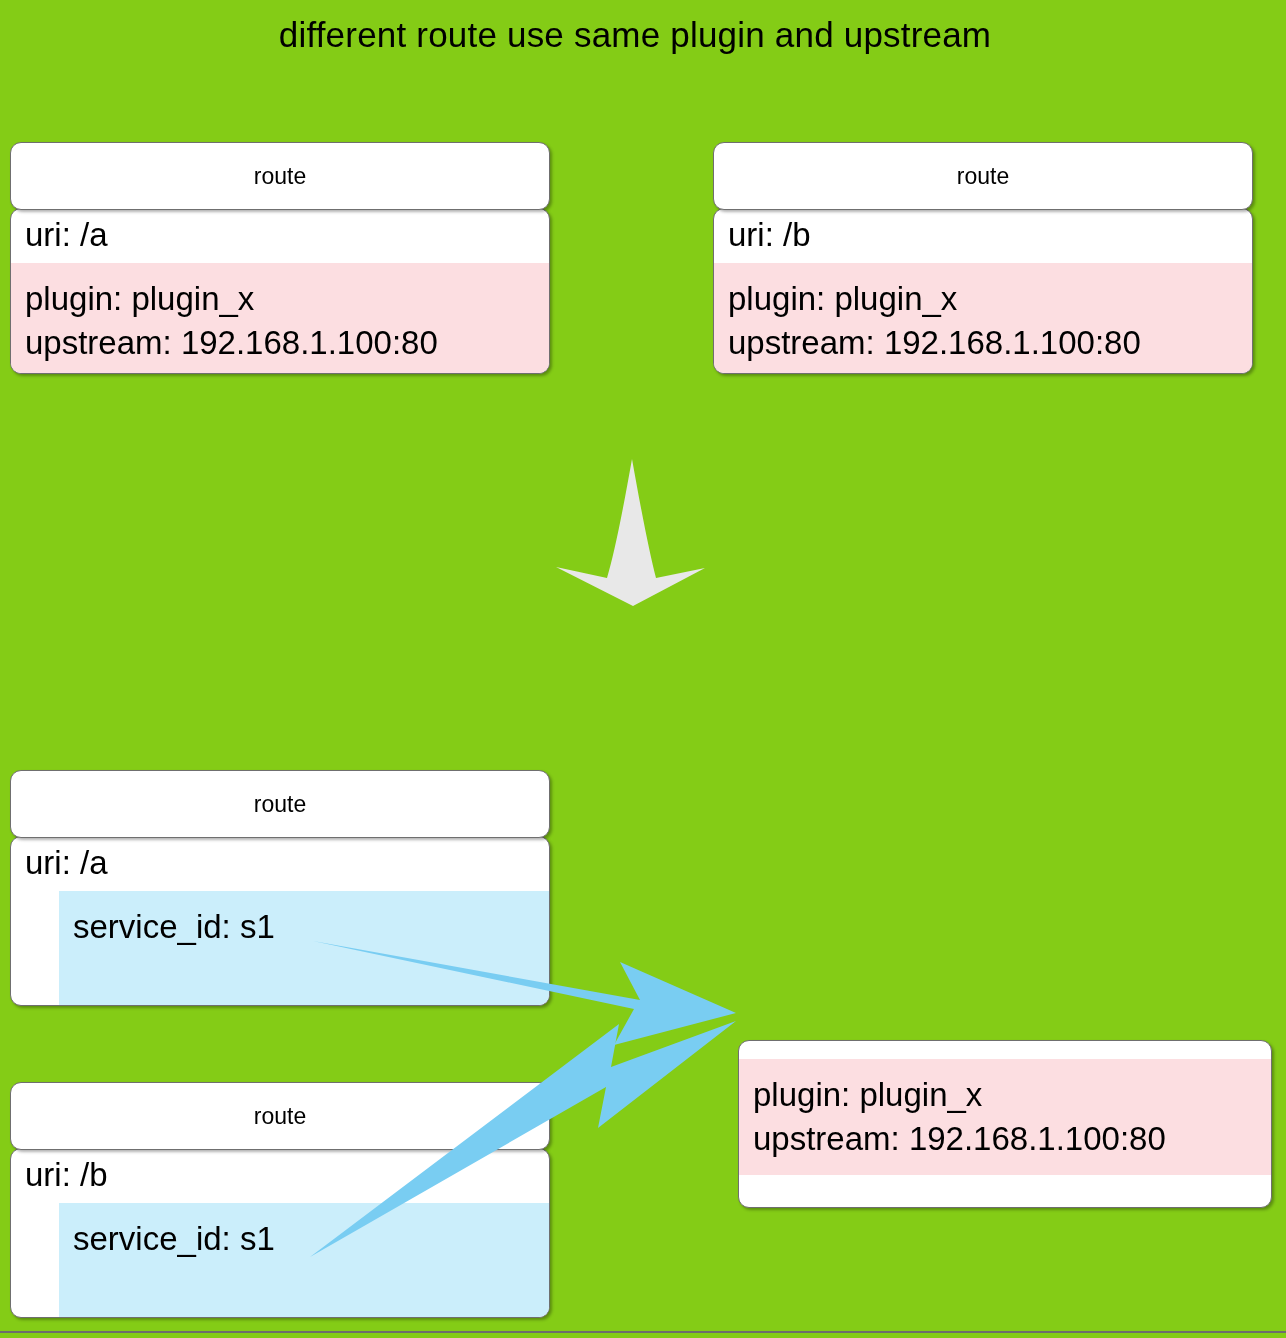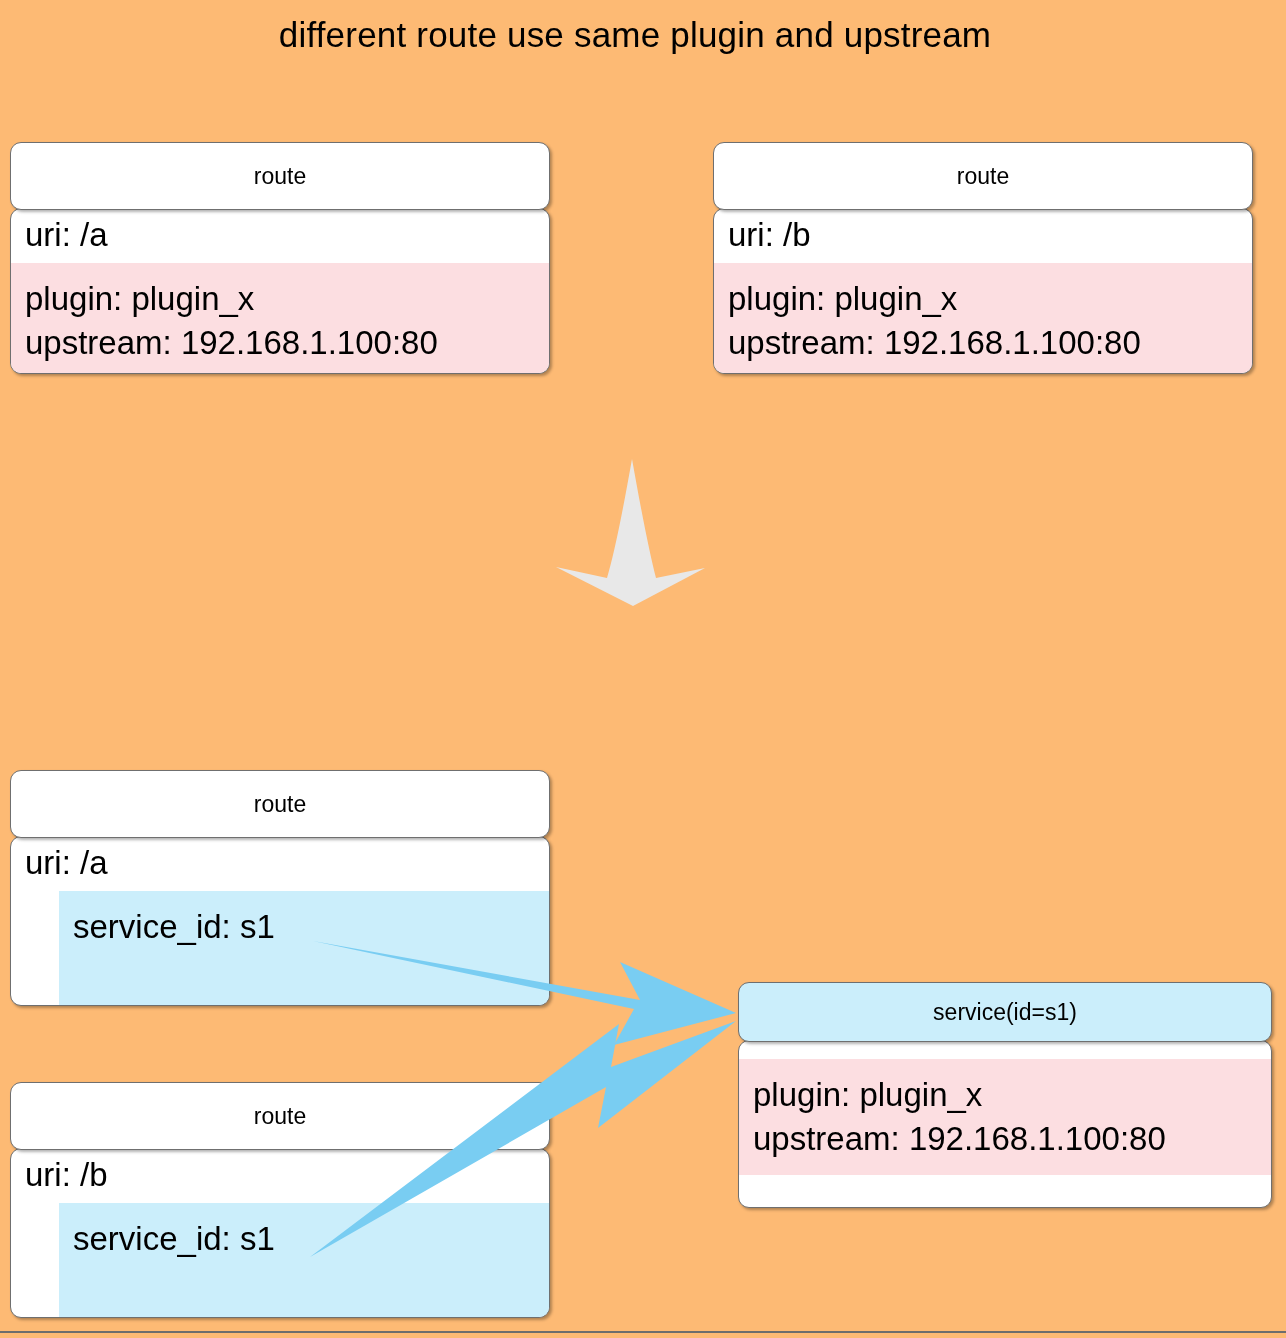--- a/index.html
+++ b/index.html
@@ -8,21 +8,21 @@
     background: #ffffff;
   }
   body {
     font-family: "Liberation Sans", sans-serif;
     color: #000000;
   }
   #canvas {
     position: relative;
     width: 1286px;
     height: 1338px;
-    background: #fdba74;
+    background: #84cc16;
     overflow: hidden;
   }
 
   
   .caption {
     position: absolute;
     left: 0;
     width: 1270px;
     text-align: center;
     font-size: 35px;
@@ -155,23 +155,20 @@
   <div class="card-head" style="left:10px; top:1082px; width:540px; height:68px;">
     <span>route</span>
   </div>
   <div class="card-body" style="left:10px; top:1148px; width:540px; height:170px;">
     <div class="row plain">uri: /b</div>
     <div class="strip strip-blue" style="height:110px;">
       <div class="line">service_id: s1</div>
     </div>
   </div>
 
-  <div class="card-head head-blue" style="left:738px; top:982px; width:534px; height:60px;">
-    <span>service(id=s1)</span>
-  </div>
   <div class="card-body" style="left:738px; top:1040px; width:534px; height:168px;">
     <div style="height:18px;"></div>
     <div class="strip strip-pink">
       <div class="line">plugin: plugin_x</div>
       <div class="line">upstream: 192.168.1.100:80</div>
     </div>
   </div>
 
   <svg class="arrow-svg" id="blue-arrow-layer" viewBox="0 0 1286 1338">
 

